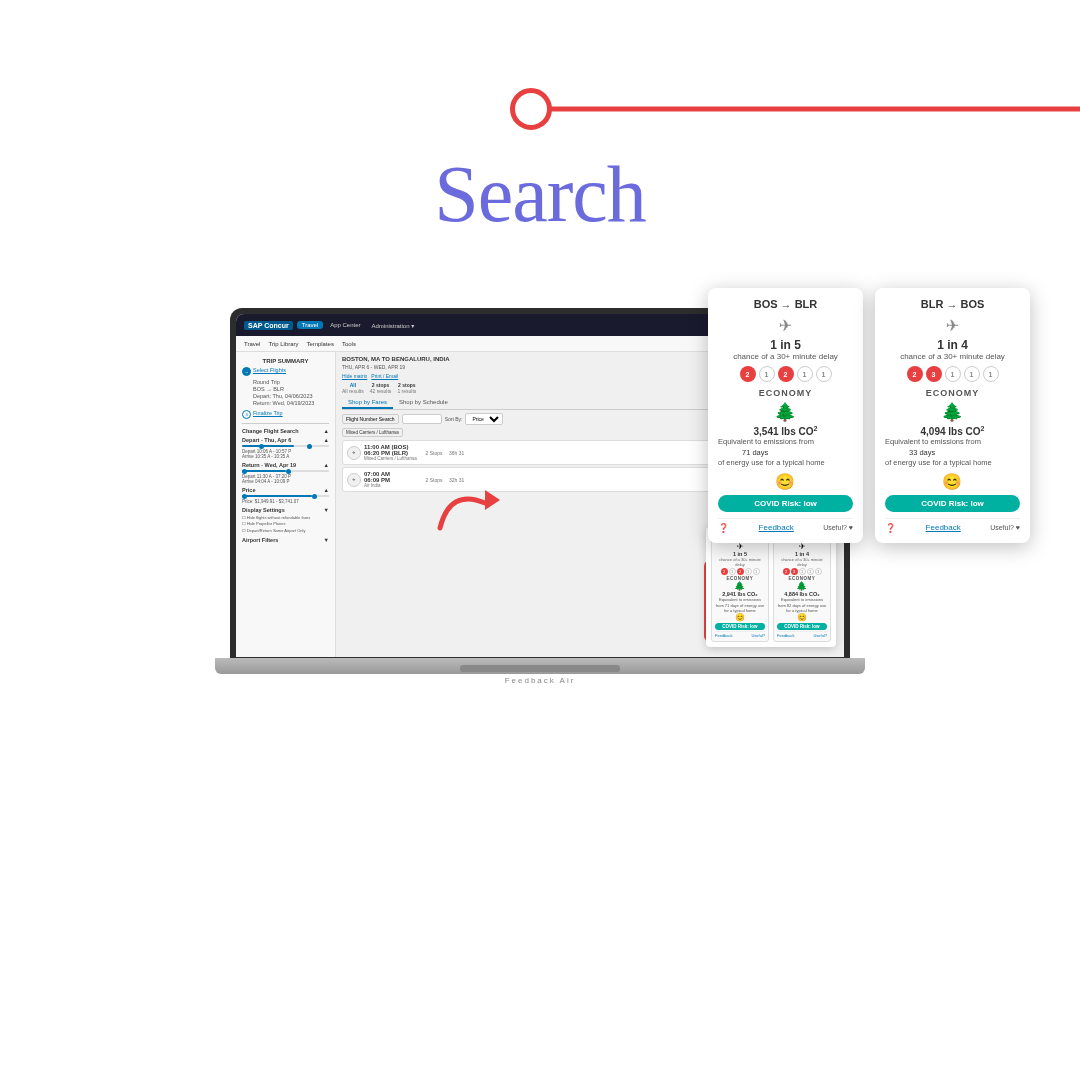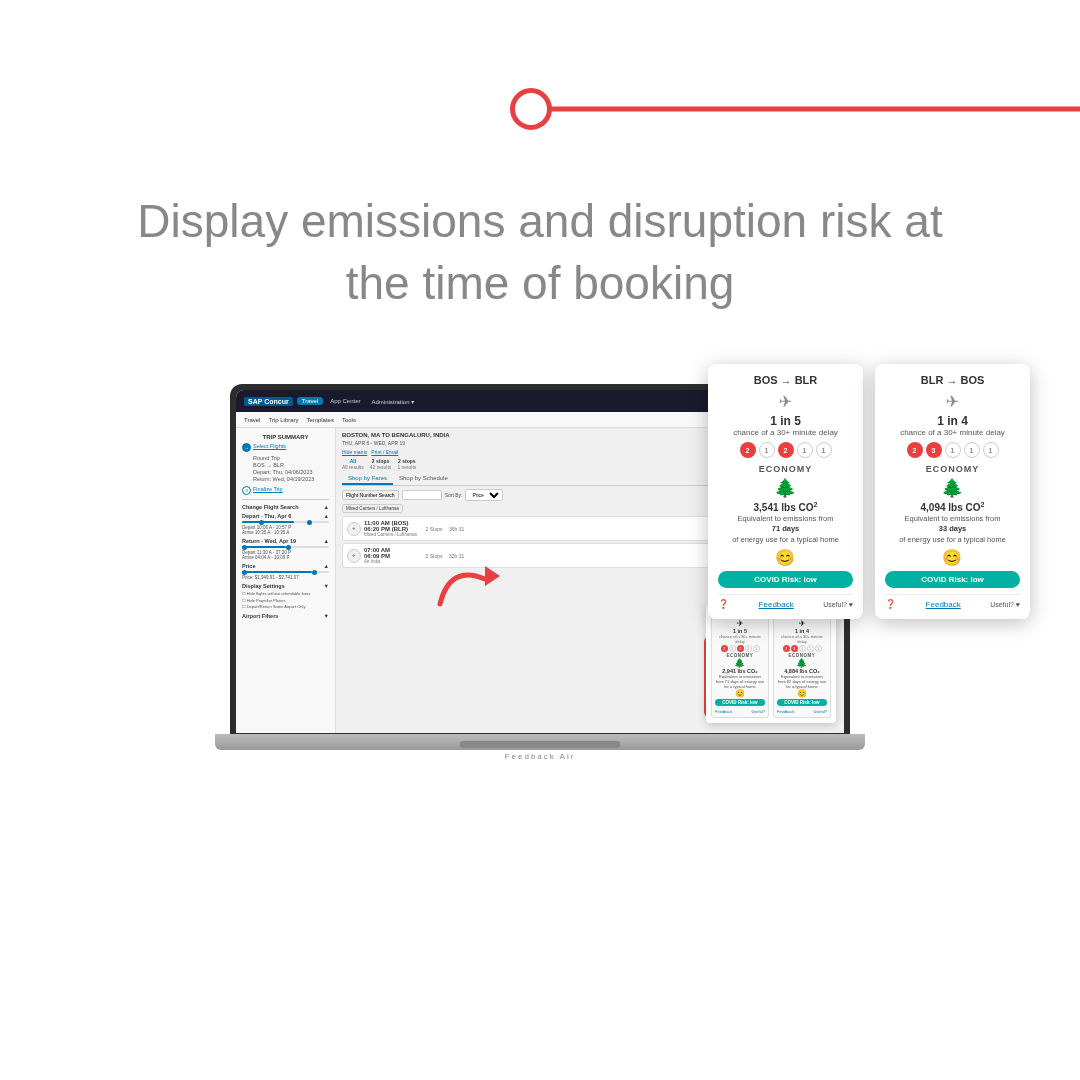--- a/index.html
+++ b/index.html
@@ -505,30 +505,31 @@
       font-weight: bold;
       color: #333;
     }
 
     .card-co2-small {
       font-size: 7px;
       vertical-align: super;
     }
 
     .card-equivalent {
-      text-align: center;
+      text-align: left;
       font-size: 7.5px;
       color: #555;
       line-height: 1.4;
       margin-bottom: 3px;
     }
 
     .card-days-bold {
-      font-weight: bold;
-      color: #333;
+      font-weight: normal;
+      color: #333;
+      margin-left: 24px;
     }
 
     .card-face-icon {
       text-align: center;
       font-size: 16px;
       margin-bottom: 4px;
     }
 
     .covid-btn {
       background: #00b0a0;
@@ -691,21 +692,21 @@
 <div class="page-container">
 
   <div class="timeline-bar">
     <div style="position:relative; display:flex; align-items:center; width:100%;">
       <div style="position:absolute; top:50%; left:530px; right:0; height:5px; background:#e84040; transform:translateY(-50%);"></div>
       <div style="margin-left:510px; width:42px; height:42px; border-radius:50%; border:5px solid #e84040; background:#ffffff; position:relative; z-index:2;"></div>
     </div>
   </div>
 
   <div class="title-section">
-    <div class="subtitle-text">Display emissions and disruption risk at the time of booking</div>
+    <div class="search-title">Search</div>
   </div>
 
   <div style="position:relative; width:900px; height:440px; margin-top:40px;">
 
     <div class="laptop-body">
       <div class="laptop-screen-outer">
         <div class="laptop-screen-inner">
           <div class="screen-content">
 
             <div class="top-nav">

